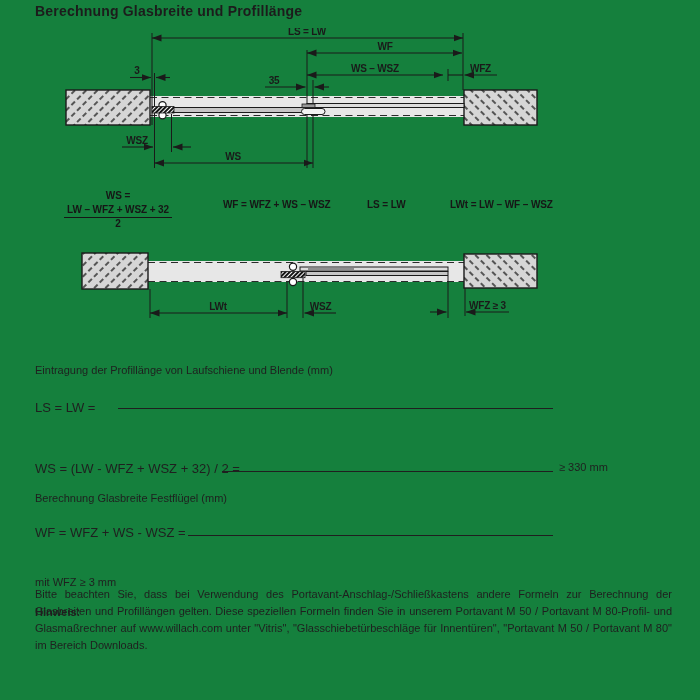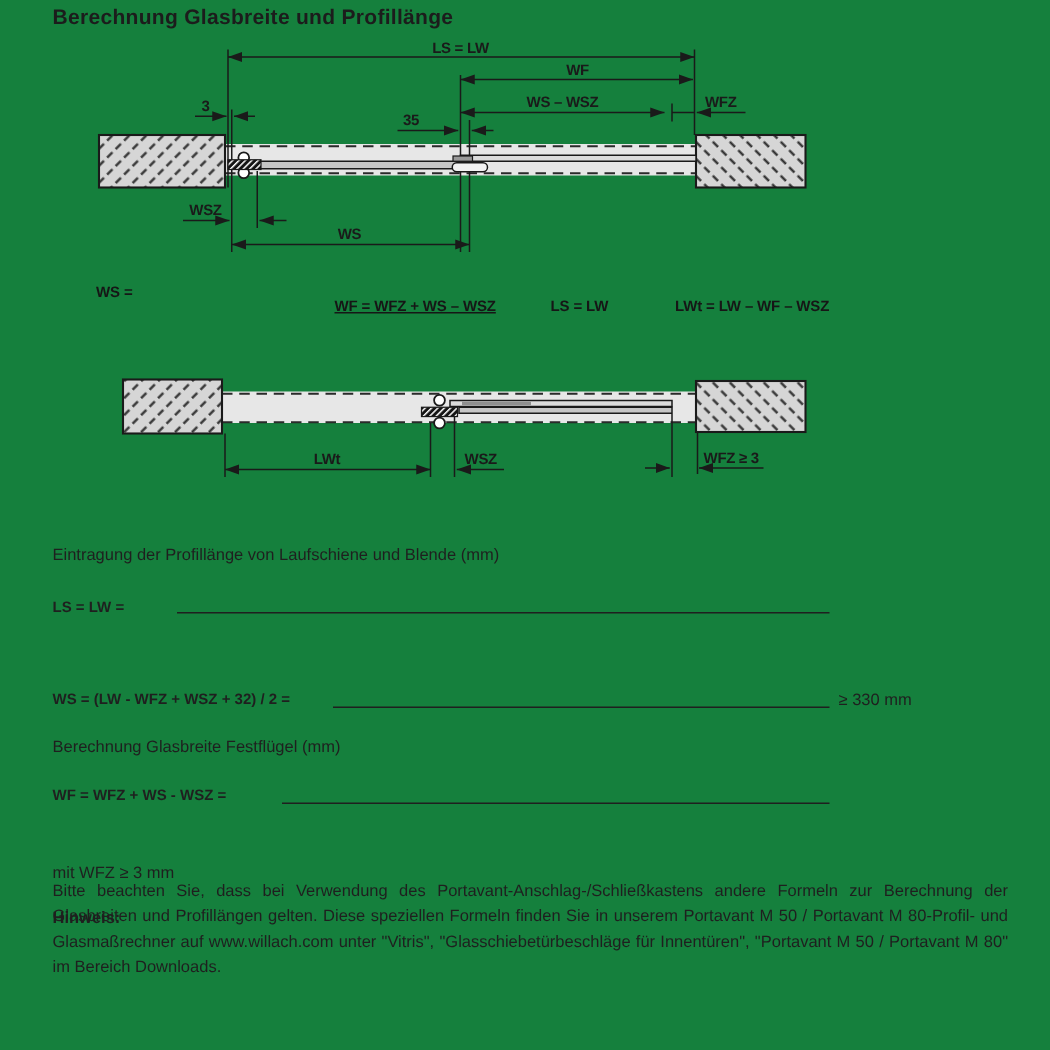--- a/index.html
+++ b/index.html
@@ -16,21 +16,21 @@
   #diag2{top:245px;}
   .dimtext{font-family:"Liberation Sans","DejaVu Sans",sans-serif;font-size:10px;font-weight:bold;fill:#1a1a1a;letter-spacing:-.2px;}
   
   .formula{position:absolute;font-size:10px;font-weight:bold;letter-spacing:-.1px;color:#161616;white-space:nowrap;}
   .formula-ws{display:flex;align-items:center;gap:4px;flex-direction:column;}
   .frac{display:inline-flex;flex-direction:column;align-items:center;line-height:1.05;}
   .frac .num{padding:0 3px 1px;border-bottom:1.4px solid #161616;}
   .frac .den{padding-top:1px;}
   
   .sec-heading{position:absolute;left:35px;font-size:11px;color:#1f1f1f;white-space:nowrap;}
-  .sec-formula{position:absolute;left:35px;font-size:10px;color:#1f1f1f;white-space:nowrap;font-weight:bold;}
+  .sec-formula{position:absolute;left:35px;font-size:13px;color:#1f1f1f;white-space:nowrap;}
   .fline{position:absolute;height:0;border-bottom:1.4px solid #1f1f1f;}
   .suffix{position:absolute;font-size:11px;color:#1f1f1f;white-space:nowrap;}
   .footnote{position:absolute;left:35px;top:576px;font-size:11px;color:#1f1f1f;}
   .hinweis-label{position:absolute;left:35px;top:606px;font-size:11px;font-weight:bold;color:#1f1f1f;}
   .hinweis-body{
     position:absolute;left:35px;top:586px;width:637px;
     font-size:11px;line-height:17px;color:#1f1f1f;text-align:justify;
   }
 </style>
 </head>
@@ -107,22 +107,26 @@
     <text class="dimtext" x="375" y="43.5" text-anchor="middle">WS – WSZ</text>
     <text class="dimtext" x="480.5" y="43.5" text-anchor="middle">WFZ</text>
     <text class="dimtext" x="137" y="46" text-anchor="middle">3</text>
     <text class="dimtext" x="274" y="55.5" text-anchor="middle">35</text>
     <text class="dimtext" x="137" y="115.5" text-anchor="middle">WSZ</text>
     <text class="dimtext" x="233" y="131.5" text-anchor="middle">WS</text>
   </svg>
 
   <div class="formula formula-ws" style="left:64px;top:190px;">
     <span>WS =</span>
+    <span class="frac">
+      <span class="num">LW – WFZ + WSZ + 32</span>
+      <span class="den">2</span>
+    </span>
   </div>
-  <div class="formula" style="left:223px;top:199px;text-decoration:underline;">WF = WFZ + WS – WSZ</div>
+  <div class="formula" style="left:223px;top:199px;">WF = WFZ + WS – WSZ</div>
   <div class="formula" style="left:367px;top:199px;">LS = LW</div>
   <div class="formula" style="left:450px;top:199px;">LWt = LW – WF – WSZ</div>
 
   <svg id="diag2" width="700" height="90" viewBox="0 0 700 90" xmlns="http://www.w3.org/2000/svg">
     <defs>
       <pattern id="hA2" width="8" height="8" patternUnits="userSpaceOnUse" patternTransform="rotate(45)">
         <rect width="8" height="8" fill="#d6d6d6"></rect>
         <line x1="1" y1="-2" x2="1" y2="10" stroke="#2b2b2b" stroke-width="1.5" stroke-dasharray="6 3"></line>
       </pattern>
       <pattern id="hB2" width="8" height="8" patternUnits="userSpaceOnUse" patternTransform="rotate(-45)">

